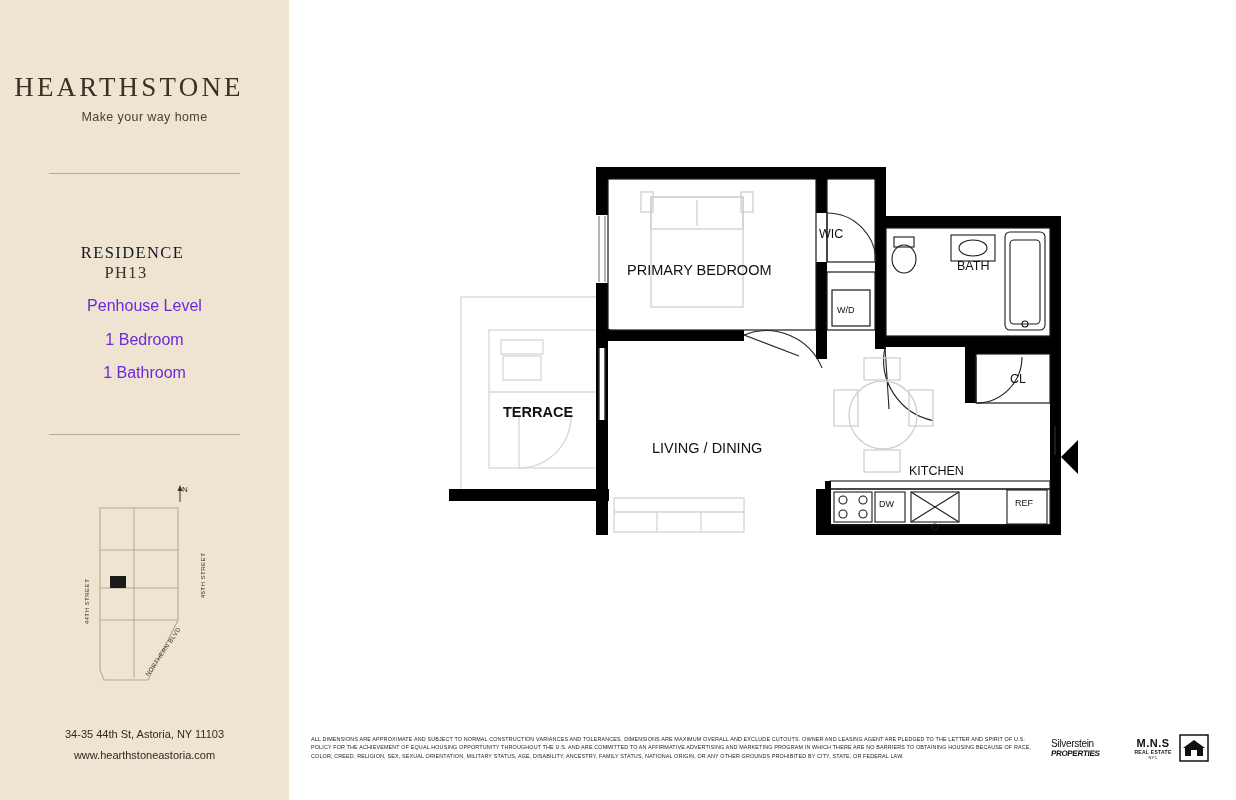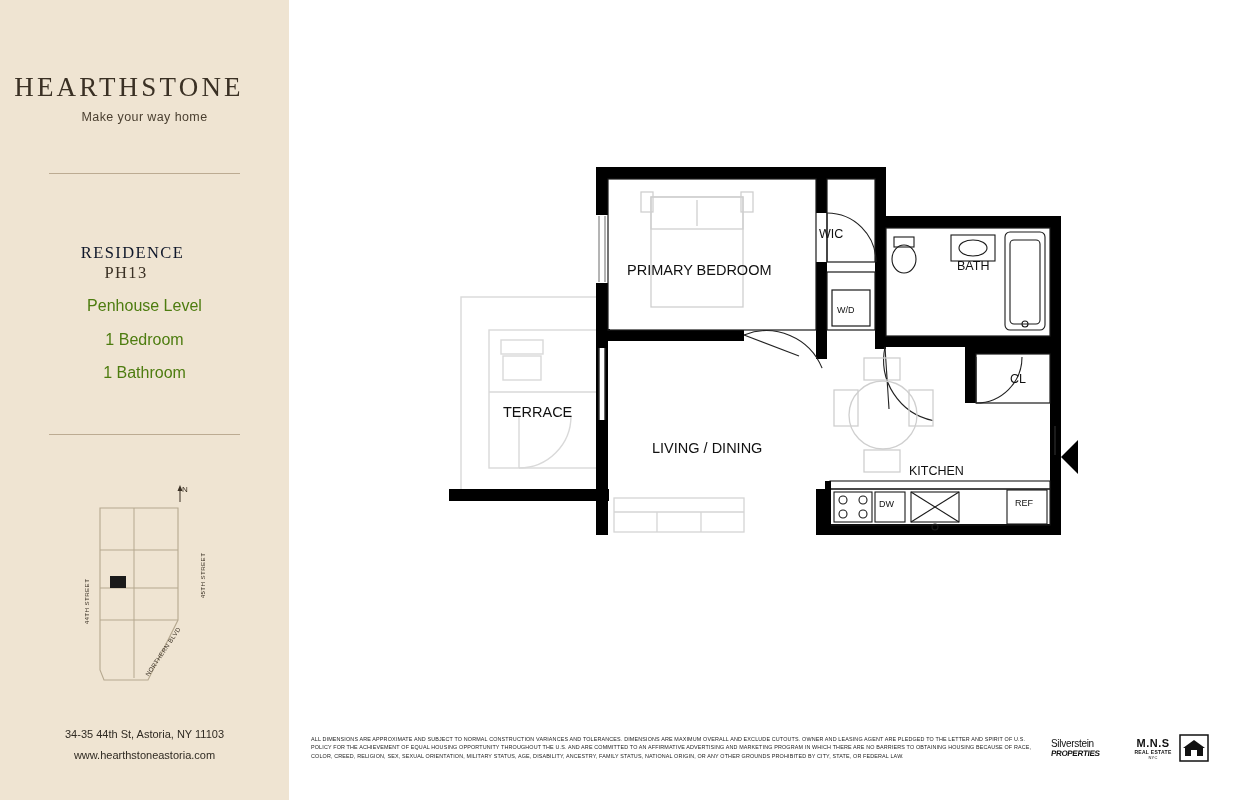--- a/index.html
+++ b/index.html
@@ -73,21 +73,21 @@
     letter-spacing: 1.4px;
     color: #3a3024;
   }
   .res-line {
     position: absolute;
     left: 0;
     width: 289px;
     text-align: center;
     font-family: "Liberation Sans", sans-serif;
     font-size: 16px;
-    color: #4d7c0f;
+    color: #6d28d9;
   }
   #res-level { top: 297px; }
   #res-beds  { top: 331px; }
   #res-baths { top: 364px; }
 
   
   #keyplan {
     position: absolute;
     left: 70px; top: 480px;
     width: 150px; height: 225px;
@@ -379,21 +379,21 @@
       </g>
 
     </svg>
 
     
     <div class="room-label lbl-lg" style="left:338px; top:262px;">PRIMARY BEDROOM</div>
     <div class="room-label lbl-md" style="left:530px; top:227px;">WIC</div>
     <div class="room-label lbl-md" style="left:668px; top:259px;">BATH</div>
     <div class="room-label lbl-sm" style="left:548px; top:305px;">W/D</div>
     <div class="room-label lbl-md" style="left:721px; top:372px;">CL</div>
-    <div class="room-label lbl-lg" style="left:214px; top:404px;">TERRACE</div>
+    <div class="room-label lbl-lg" style="left:214px; top:404px;font-weight:bold;">TERRACE</div>
     <div class="room-label lbl-lg" style="left:363px; top:440px;">LIVING / DINING</div>
     <div class="room-label lbl-md" style="left:620px; top:464px;">KITCHEN</div>
     <div class="room-label lbl-sm" style="left:590px; top:499px;">DW</div>
     <div class="room-label lbl-sm" style="left:726px; top:498px;">REF</div>
   </div>
 
   <div id="footer-legal">ALL DIMENSIONS ARE APPROXIMATE AND SUBJECT TO NORMAL CONSTRUCTION VARIANCES AND TOLERANCES. DIMENSIONS ARE MAXIMUM OVERALL AND EXCLUDE CUTOUTS. OWNER AND LEASING AGENT ARE PLEDGED TO THE LETTER AND SPIRIT OF U.S. POLICY FOR THE ACHIEVEMENT OF EQUAL HOUSING OPPORTUNITY THROUGHOUT THE U.S. AND ARE COMMITTED TO AN AFFIRMATIVE ADVERTISING AND MARKETING PROGRAM IN WHICH THERE ARE NO BARRIERS TO OBTAINING HOUSING BECAUSE OF RACE, COLOR, CREED, RELIGION, SEX, SEXUAL ORIENTATION, MILITARY STATUS, AGE, DISABILITY, ANCESTRY, FAMILY STATUS, NATIONAL ORIGIN, OR ANY OTHER GROUNDS PROHIBITED BY CITY, STATE, OR FEDERAL LAW.</div>
 
   <div id="logo-silverstein">
     <div class="sv-1">Silverstein</div>

